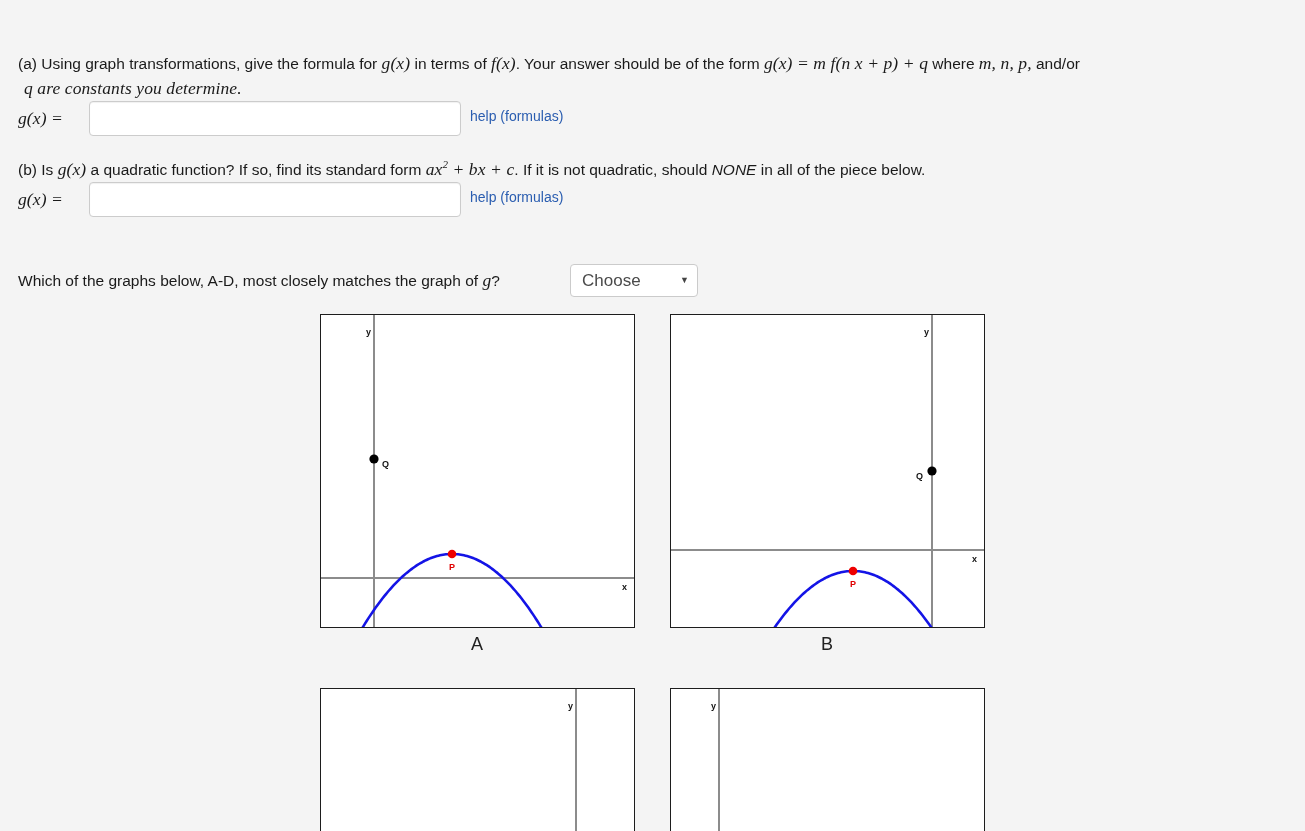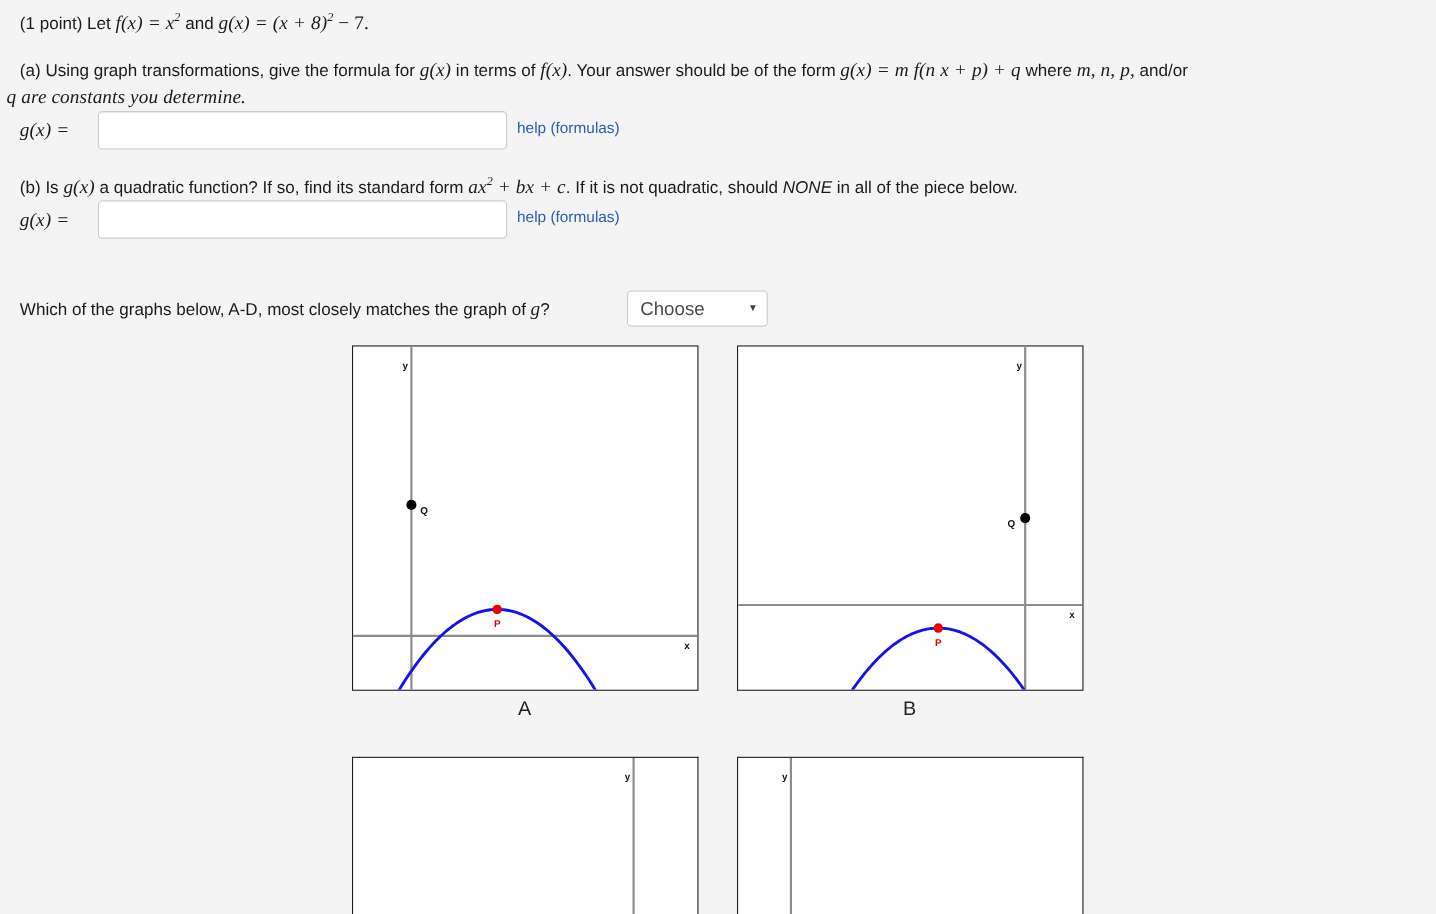--- a/index.html
+++ b/index.html
@@ -29,21 +29,21 @@
     font-family: "Liberation Sans", sans-serif;
     white-space: nowrap;
   }
   .mjx { font-family: "Liberation Serif", serif; font-style: italic; font-size: 17.5px; letter-spacing: .1px; }
   .mjx-up { font-style: normal; }
   .sup { font-size: 11px; vertical-align: super; font-style: italic; font-family: "Liberation Serif", serif; }
   .ital-none { font-style: italic; font-family: "Liberation Sans", sans-serif; font-size: 15.5px; }
 
   #stmt   { left: 18px; top: 8px; }
   #qa1    { left: 18px; top: 51px; }
-  #qa2    { left: 6px; top: 76px; }
+  #qa2    { left: 24px; top: 76px; }
   #lbl-a  { left: 18px; top: 106px; }
   #qb1    { left: 18px; top: 157px; }
   #lbl-b  { left: 18px; top: 187px; }
   #qc1    { left: 18px; top: 237px; }
   #qc2    { left: 18px; top: 268px; }
 
   
   .answer-input {
     position: absolute;
     width: 372px;
@@ -128,24 +128,20 @@
 
   .axis-txt { font-family: "Liberation Sans", sans-serif; font-size: 9px; font-weight: bold; fill: #111; }
   .pt-txt-red { font-family: "Liberation Sans", sans-serif; font-size: 9px; font-weight: bold; fill: #e00000; }
   .pt-txt-blk { font-family: "Liberation Sans", sans-serif; font-size: 9px; font-weight: bold; fill: #111; }
 </style>
 </head>
 <body>
 
 <div class="page">
 
-  <div class="prose" id="stmt">
-    <span>(1 point)</span>
-    <span>Let </span><span class="mjx"><span>f(x) = x</span><span class="sup">2</span></span><span> and </span><span class="mjx"><span>g(x) = (x + 8)</span><span class="sup">2</span><span class="mjx-up"> − 7.</span></span>
-  </div>
 
   <div class="prose" id="qa1">
     <span>(a) Using graph transformations, give the formula for </span><span class="mjx">g(x)</span><span> in terms of </span><span class="mjx">f(x)</span><span>. Your answer should be of the form </span><span class="mjx">g(x) = m f(n x + p) + q</span><span> where </span><span class="mjx">m, n, p,</span><span> and/or</span>
   </div>
   <div class="prose" id="qa2">
     <span class="mjx">q are constants you determine.</span>
   </div>
 
   <div class="prose" id="lbl-a">
     <span class="mjx">g(x) =</span>

